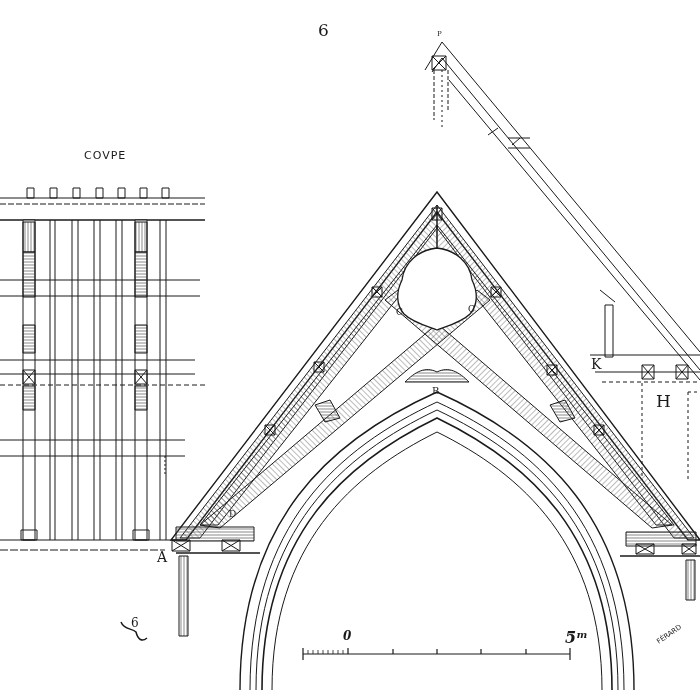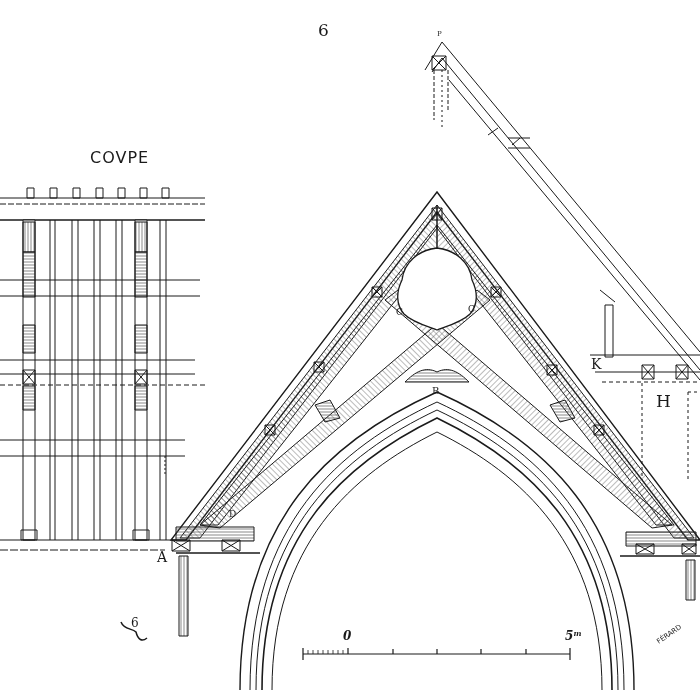--- a/index.html
+++ b/index.html
@@ -1,30 +1,30 @@
 <!DOCTYPE html>
 <html><head>
 <meta charset="utf-8">
 <style>
   html,body{margin:0;padding:0;background:#ffffff;}
   body{width:700px;height:700px;overflow:hidden;position:relative;font-family:"DejaVu Serif",serif;}
   #stage{position:absolute;left:0;top:0;width:700px;height:700px;}
   .lbl{position:absolute;color:#1a1a1a;line-height:1;white-space:nowrap;}
   .fig-num{left:318px;top:22px;font-size:17px;font-family:"DejaVu Serif",serif;}
-  .coupe{left:90px;top:150px;font-size:16px;letter-spacing:1px;font-family:"DejaVu Sans",sans-serif;}
+  .coupe{left:84px;top:150px;font-size:11px;letter-spacing:1px;font-family:"DejaVu Sans",sans-serif;}
   .lA{left:157px;top:550px;font-size:14px;}
   .lB{left:432px;top:386px;font-size:10px;}
   .lC1{left:396px;top:308px;font-size:9px;}
   .lC2{left:468px;top:305px;font-size:9px;}
   .lD{left:229px;top:510px;font-size:9px;}
   .lK{left:591px;top:357px;font-size:14px;}
   .lH{left:656px;top:393px;font-size:17px;}
   .lP{left:437px;top:31px;font-size:7px;}
   .scale0{left:343px;top:630px;font-size:12px;font-style:italic;font-weight:bold;}
-  .scale5{left:565px;top:630px;font-size:12px;font-style:italic;font-weight:bold;}
+  .scale5{left:565px;top:630px;font-size:16px;font-style:italic;font-weight:bold;}
   .sig{left:656px;top:640px;font-size:7px;transform:rotate(-35deg);transform-origin:left top;font-family:"DejaVu Sans",sans-serif;}
   .fig-mark{left:131px;top:617px;font-size:12px;}
   svg line, svg path, svg rect, svg polyline, svg polygon{vector-effect:non-scaling-stroke;}
 </style>
 </head>
 <body>
 
 <div id="stage">
 <svg width="700" height="700" viewBox="0 0 700 700" xmlns="http://www.w3.org/2000/svg">
   <defs>

